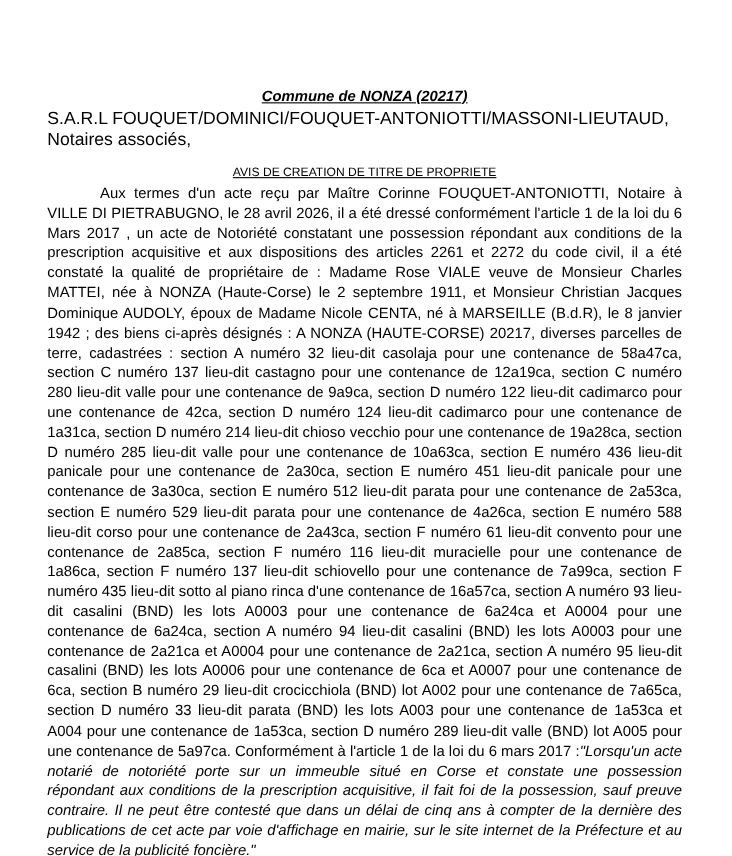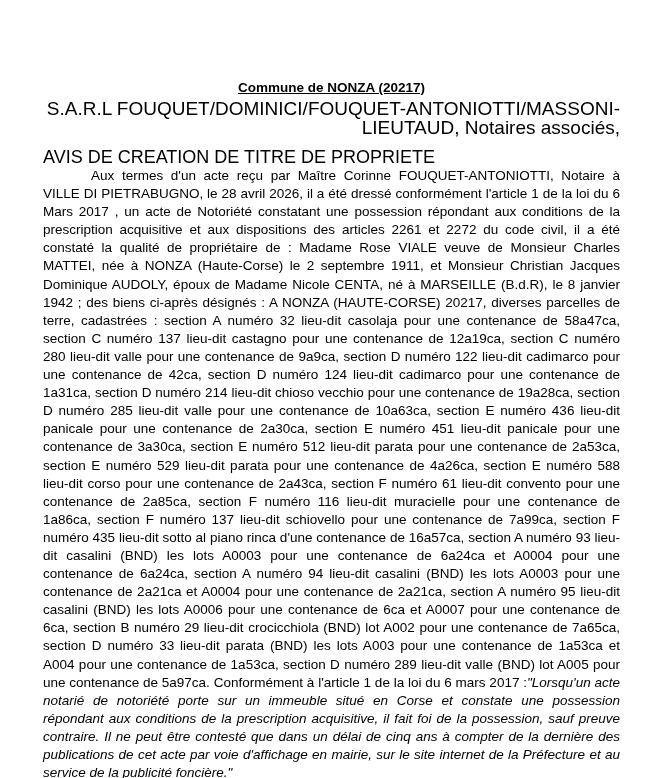--- a/index.html
+++ b/index.html
@@ -22,30 +22,32 @@
     padding: 78px 45px 0 43px;
     background: #ffffff;
   }
   .commune {
     text-align: center;
     font-size: 13.5px;
     font-weight: bold;
     text-decoration: underline;
     line-height: 19px;
     margin: 0 0 2px 0;
+    font-style: italic;
   }
   .firm-line {
-    text-align: right;
-    font-size: 19px;
+    text-align: left;
+    font-size: 16px;
     line-height: 19px;
     margin: 0;
   }
   .notice-title {
-    text-align: left;
-    font-size: 18px;
+    text-align: center;
+    font-size: 11px;
+    text-decoration: underline;
     line-height: 19px;
     margin: 11px 0 0 0;
   }
   .body-text {
     font-size: 13.5px;
     line-height: 18.1px;
     text-align: justify;
     text-justify: inter-word;
     margin: 0;
     text-indent: 48px;

